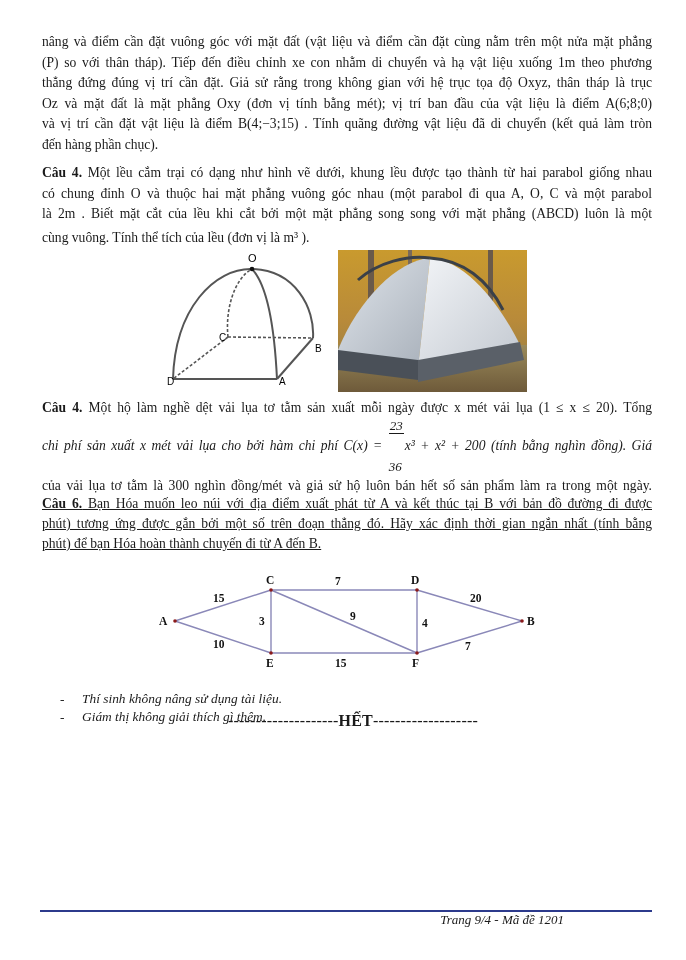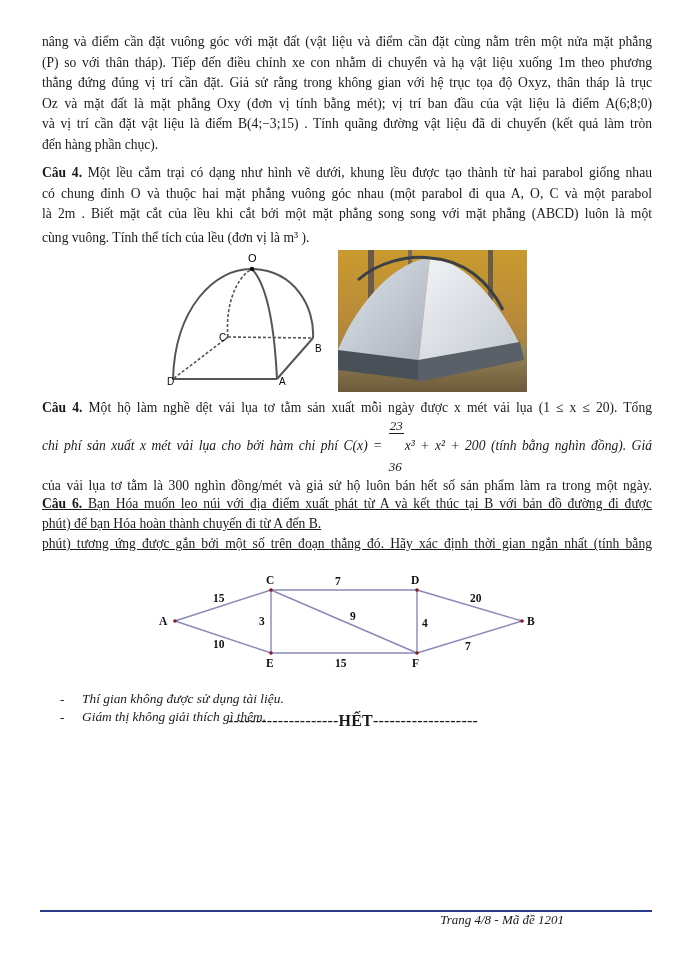--- a/index.html
+++ b/index.html
@@ -117,22 +117,22 @@
   </div>
 
   <div class="para" style="top:398px;">
     <span class="line"><b class="q">Câu 4.</b><span> Một hộ làm nghề dệt vải lụa tơ tằm sản xuất mỗi ngày được  x  mét vải lụa (1 ≤ x ≤ 20). Tổng</span></span>
     <span class="line" style="line-height:34px;font-style:italic;"><span>chi phí sản xuất  x  mét vải lụa cho bởi hàm chi phí  C(x) = </span><span class="frac"><span class="num">23</span><span class="den">36</span></span><span>x³ + x² + 200  (tính bằng nghìn đồng). Giá</span></span>
     <span class="line" style="margin-top:2px;">của vải lụa tơ tằm là 300 nghìn đồng/mét và giả sử hộ luôn bán hết số sản phẩm làm ra trong một ngày.</span>
   </div>
 
   <div class="para" style="top:494px; line-height:20px;text-decoration:underline;">
     <span class="line"><b class="q">Câu 6.</b><span> Bạn Hóa muốn leo núi với địa điểm xuất phát từ  A  và kết thúc tại  B  với bản đồ đường đi được</span></span>
+    <span class="line">phút) tương ứng được gắn bởi một số trên đoạn thẳng đó. Hãy xác định thời gian ngắn nhất (tính bằng</span>
     <span class="line last">phút) để bạn Hóa hoàn thành chuyến đi từ  A  đến  B.</span>
-    <span class="line">phút) tương ứng được gắn bởi một số trên đoạn thẳng đó. Hãy xác định thời gian ngắn nhất (tính bằng</span>
   </div>
 
   <div class="fig-graph">
     <svg width="385" height="98" viewBox="0 0 385 98">
       <g stroke="#8a88b8" stroke-width="1.4" fill="none">
         <line x1="20" y1="49" x2="116" y2="18"></line>
         <line x1="20" y1="49" x2="116" y2="81"></line>
         <line x1="116" y1="18" x2="262" y2="18"></line>
         <line x1="116" y1="18" x2="116" y2="81"></line>
         <line x1="116" y1="18" x2="262" y2="81"></line>
@@ -170,24 +170,24 @@
     </svg>
   </div>
 
   <div class="het">
     <span>--------------------</span><b>HẾT</b><span>-------------------</span>
   </div>
 
   <div class="notes">
     <div class="li">
       <span class="dash">-</span>
-      <span>Thí gian không được sử dụng tài liệu.</span>
+      <span>Thí sinh không nâng sử dụng tài liệu.</span>
     </div>
     <div class="li">
       <span class="dash">-</span>
       <span>Giám thị không giải thích gì thêm.</span>
     </div>
   </div>
 
   <div class="footer-rule"></div>
-  <div class="footer-text">Trang 4/8 - Mã đề 1201</div>
+  <div class="footer-text">Trang 9/4 - Mã đề 1201</div>
 
 </div>
 
 </body></html>

